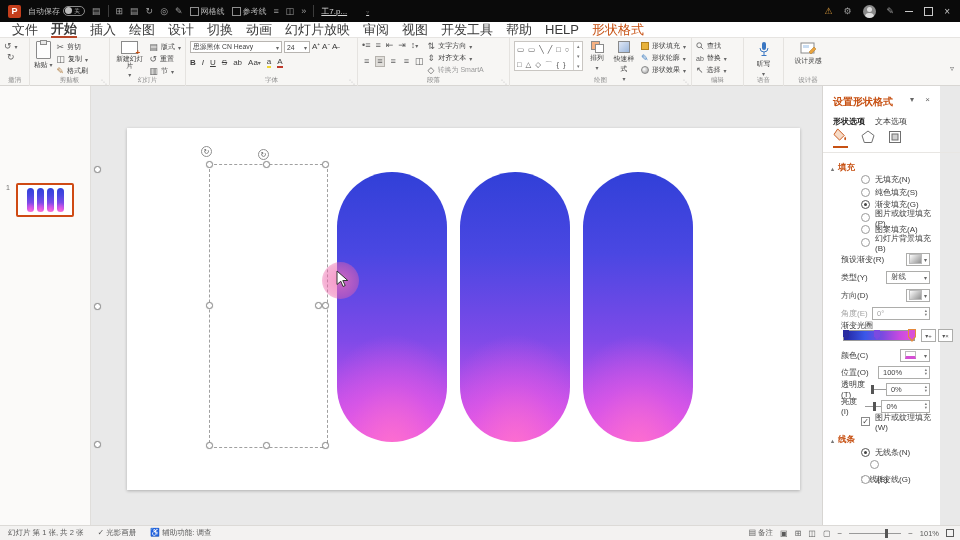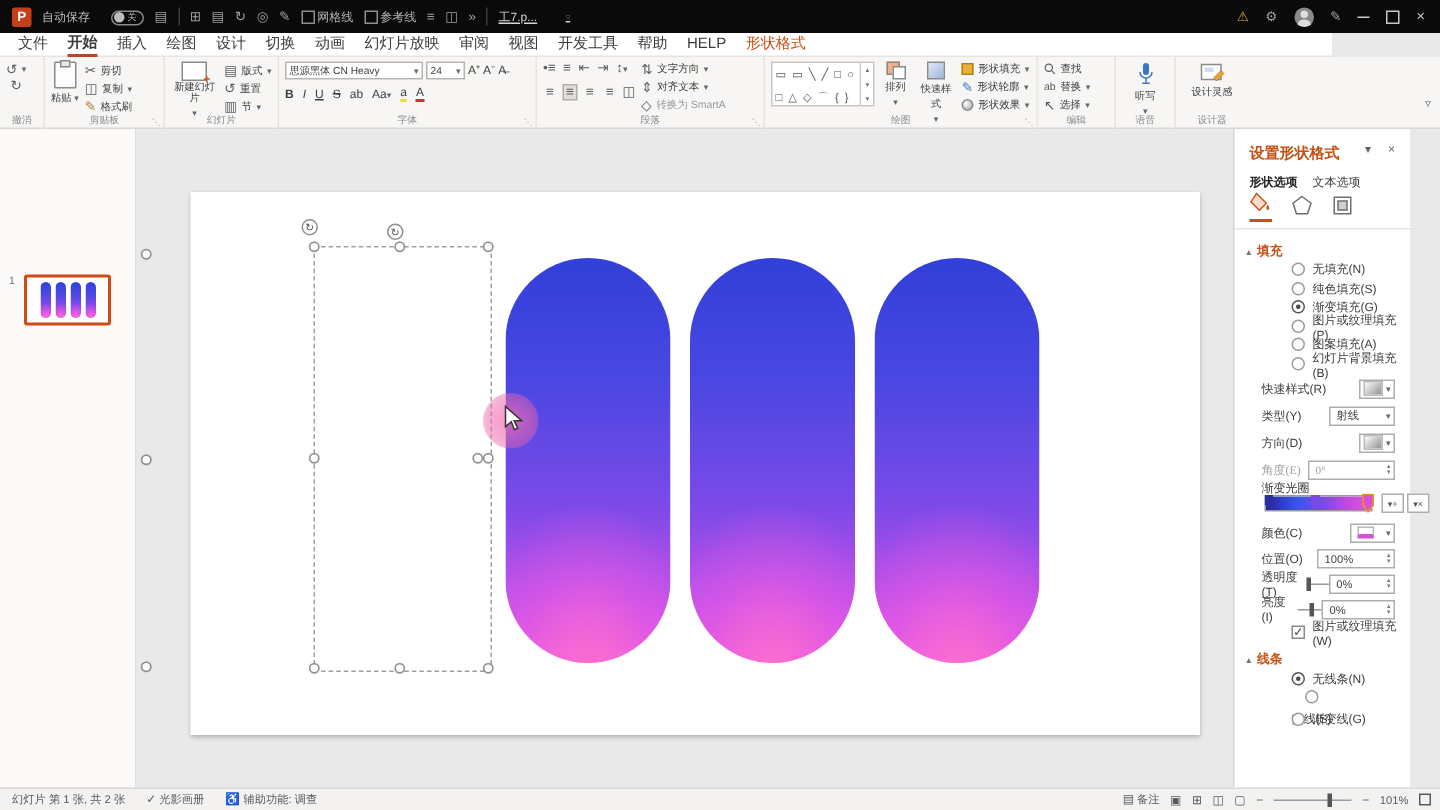--- a/index.html
+++ b/index.html
@@ -4,41 +4,41 @@
 <style>
   html,body{margin:0;padding:0;background:#444;}
   .stage{position:relative;width:960px;height:540px;overflow:hidden;background:#e9e9e9;
          font-family:"Liberation Sans",sans-serif;-webkit-font-smoothing:antialiased;}
   .abs{position:absolute;}
   
   .titlebar{position:absolute;left:0;top:0;width:960px;height:22px;background:#0a0a0a;color:#c9c9c9;
             display:flex;align-items:center;gap:7px;padding:0 8px;box-sizing:border-box;font-size:8px;}
   .applogo{width:13px;height:13px;border-radius:2px;background:#c43e1c;color:#fff;font-weight:bold;
            font-size:9px;display:flex;align-items:center;justify-content:center;}
-  .autosave{display:flex;align-items:flex-end;gap:14px;color:#bdbdbd;}
+  .autosave{display:flex;align-items:flex-start;gap:3px;color:#bdbdbd;}
   .toggle{width:22px;height:10px;border:1px solid #8a8a8a;border-radius:5px;display:flex;align-items:center;
           gap:2px;padding:0 1px;box-sizing:border-box;}
   .toggle .knob{width:7px;height:7px;border-radius:50%;background:#bdbdbd;}
   .toggle .st{font-size:6px;color:#bdbdbd;line-height:1;}
   .tic{color:#9f9f9f;font-size:9px;line-height:1;}
   .tchk{display:flex;align-items:center;gap:2px;color:#b5b5b5;}
   .tchk .bx{width:7px;height:7px;border:1px solid #8f8f8f;background:transparent;}
   .tsep{width:1px;height:12px;background:#3c3c3c;}
   .doctitle{color:#d6d6d6;display:flex;align-items:center;gap:19px;text-decoration:underline;}
   .searchbox{position:absolute;left:435px;top:4px;width:235px;height:14px;background:#3d3d3d;border:1px solid #4d4d4d;
              border-radius:3px;display:flex;align-items:center;gap:4px;padding:0 6px;box-sizing:border-box;color:#b0b0b0;}
   .winbtns{position:absolute;right:0;top:0;height:22px;display:flex;align-items:center;gap:11px;padding-right:10px;}
   .avatar{width:13px;height:13px;border-radius:50%;background:#8a8a8a;position:relative;overflow:hidden;}
   .avatar::before{content:"";position:absolute;left:4px;top:2px;width:5px;height:5px;border-radius:50%;background:#dedede;}
   .avatar::after{content:"";position:absolute;left:2px;top:8px;width:9px;height:5px;border-radius:4px 4px 0 0;background:#dedede;}
   .minline{display:inline-block;width:8px;height:1px;background:#c9c9c9;}
   .restbox{display:inline-block;width:7px;height:7px;border:1px solid #c9c9c9;}
   
-  .menurow{position:absolute;left:0;top:22px;width:888px;height:16px;background:#ffffff;border-bottom:1px solid #e6e4e1;
-           display:flex;align-items:center;gap:13px;padding:0 0 0 12px;box-sizing:border-box;font-size:10px;color:#3b3b3b;}
+  .menurow{position:absolute;left:0;top:22px;width:960px;height:16px;background:#ffffff;border-bottom:1px solid #e6e4e1;
+           display:flex;align-items:center;gap:13px;padding:0 0 0 12px;box-sizing:border-box;font-size:13px;color:#3b3b3b;}
   .mtab{line-height:15px;height:15px;}
   .mtab.active{font-weight:bold;border-bottom:2px solid #b7472a;}
   .mtab.ctx{color:#c75113;}
   
   .ribbon{position:absolute;left:0;top:38px;width:960px;height:48px;background:#f7f6f4;border-bottom:1px solid #d8d6d3;
           display:flex;box-sizing:border-box;}
   .rgroup{position:relative;height:48px;border-right:1px solid #e5e3e0;padding:3px 4px 11px;box-sizing:border-box;
           display:flex;gap:4px;align-items:flex-start;}
   .glabel{position:absolute;bottom:1px;left:0;right:0;text-align:center;font-size:6.5px;color:#8a8a8a;}
   .launch{position:absolute;right:2px;bottom:1px;font-size:6px;color:#9a9a9a;}
@@ -101,21 +101,21 @@
   .ptabs{position:absolute;left:10px;top:30px;display:flex;gap:10px;font-size:8px;}
   .picons{position:absolute;left:10px;top:42px;display:flex;gap:13px;align-items:center;height:20px;}
   .pdivider{position:absolute;left:0px;top:66px;width:138px;height:1px;background:#e8e6e3;}
   .sechdr{position:absolute;left:8px;font-size:8.5px;font-weight:bold;color:#c75113;display:flex;gap:4px;align-items:center;}
   .sechdr .tri{color:#777;font-size:6px;}
   .radio{position:absolute;left:18px;display:flex;align-items:center;gap:5px;height:11px;margin-left:20px;}
   .rb{width:9px;height:9px;border-radius:50%;border:1px solid #9a9a9a;background:#fff;box-sizing:border-box;position:relative;flex:none;}
   .rb.on{border-color:#555;}
   .rb.on::after{content:"";position:absolute;left:2px;top:2px;width:3px;height:3px;border-radius:50%;background:#444;}
   .prow{position:absolute;left:18px;right:10px;height:14px;display:flex;align-items:center;justify-content:space-between;}
-  .dis{color:#a3a3a3;font-family:Liberation Serif, serif;}
+  .dis{color:#a3a3a3;}
   .spin{border:1px solid #adadab;background:#fff;height:13px;display:flex;align-items:center;justify-content:space-between;
         font-size:7.5px;color:#444;padding:0 2px 0 4px;box-sizing:border-box;}
   .spin .ud{display:flex;flex-direction:column;font-size:4.5px;color:#777;line-height:1;}
   .swatchdd{width:24px;height:13px;border:1px solid #adadab;background:#fff;display:flex;align-items:center;
             justify-content:space-between;padding:0 2px;box-sizing:border-box;}
   .swatchdd .sw{width:11px;height:8px;background:linear-gradient(135deg,#fdfdfd,#8f8f8f);border:1px solid #bbb;}
   .ddcaret{font-size:6px;color:#666;}
   .gradbar{position:absolute;left:20px;top:244px;width:72px;height:11px;border:1px solid #9a9a9a;box-sizing:border-box;
            background:linear-gradient(90deg,#23249e 0%,#3a57e8 30%,#7b4ae0 55%,#c94ae0 80%,#e156dd 100%);}
   .stopwrap{position:absolute;top:-2px;width:8px;height:13px;}
@@ -541,21 +541,21 @@
     <div class="radio" style="top:138px;">
         <span class="rb"></span>
         <span>图案填充(A)</span>
       </div>
     <div class="radio" style="top:151px;">
         <span class="rb"></span>
         <span>幻灯片背景填充(B)</span>
       </div>
 
     <div class="prow" style="top:166px;">
-      <span>快速样式(R)</span>
+      <span>预设渐变(R)</span>
       <span class="swatchdd">
           <span class="sw"></span>
           <span class="ddcaret">▾</span>
         </span>
     </div>
     <div class="prow" style="top:184px;">
       <span>类型(Y)</span>
       <span class="spin" style="width:44px;">
           <span>射线</span>
           <span class="ddcaret">▾</span>

